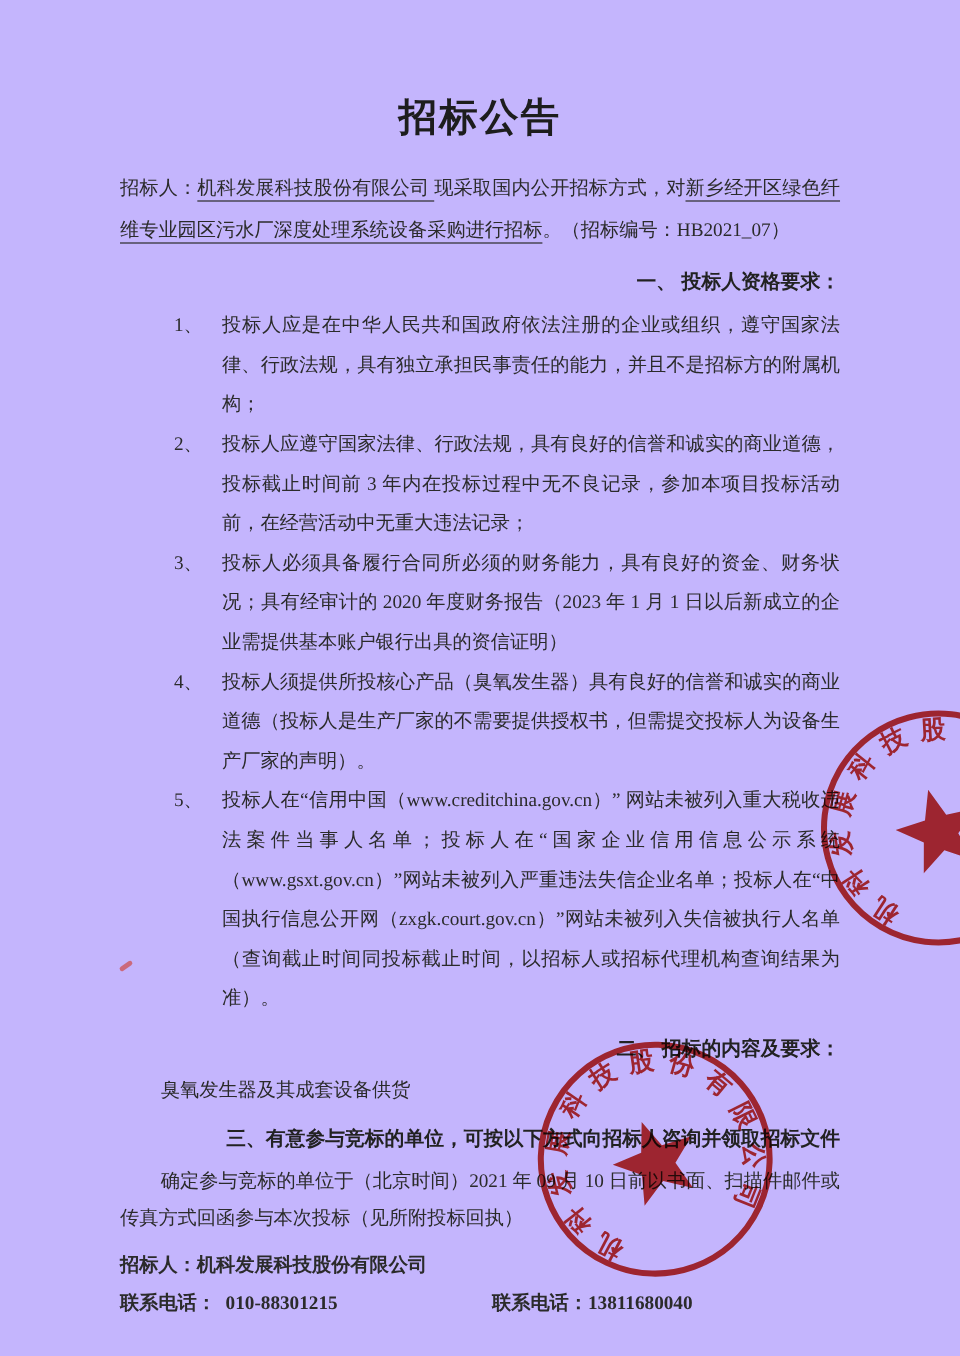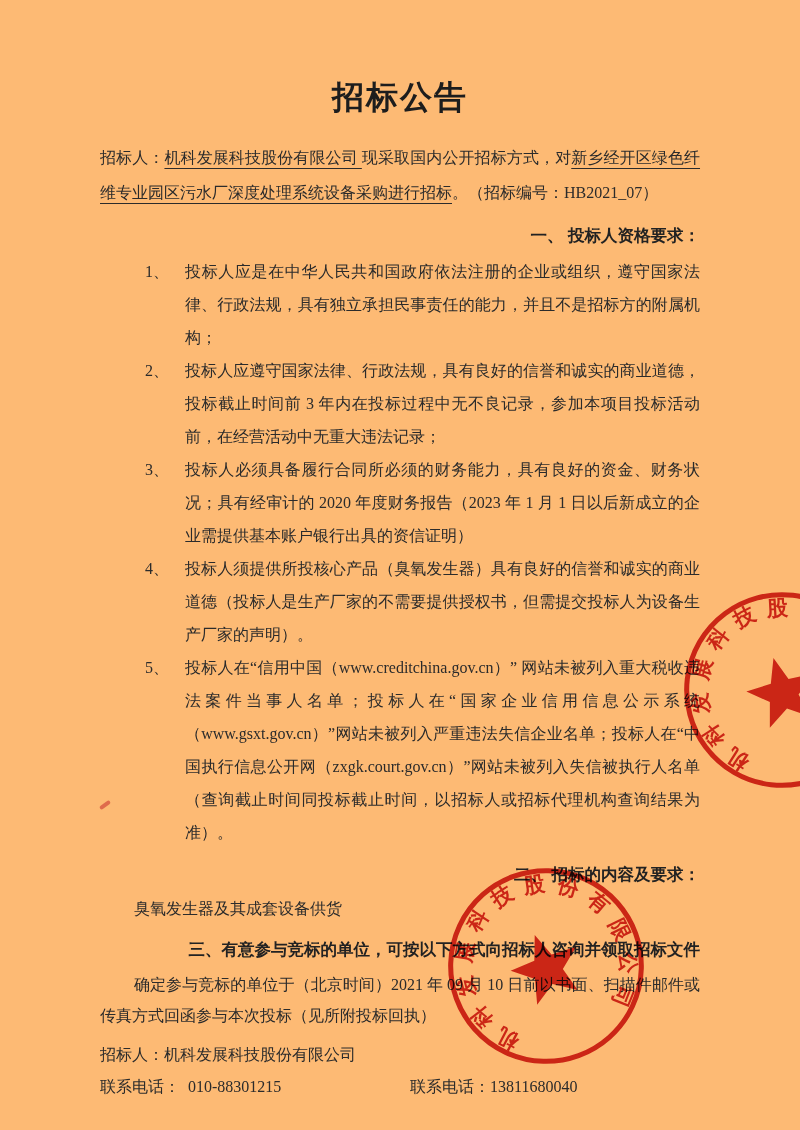--- a/index.html
+++ b/index.html
@@ -1,18 +1,18 @@
 <!DOCTYPE html>
 <html><head>
 <meta charset="utf-8">
 <style>
   html,body{margin:0;padding:0;background:#e8e8e8;}
   .page{
     position:relative;width:800px;height:1130px;margin:0 auto;
-    background:#fdba74;color:#2b2b2b;overflow:hidden;
+    background:#c4b5fd;color:#2b2b2b;overflow:hidden;
     font-family:"Liberation Serif","DejaVu Serif",serif;
     font-size:16px;box-sizing:border-box;
     padding:76px 100px 0 100px;
   }
   h1.doc-title{
     font-family:"Liberation Sans","DejaVu Sans",sans-serif;
     font-size:32px;font-weight:700;color:#1d1d1d;
     text-align:center;margin:0 0 20px 0;letter-spacing:2px;
   }
   p.intro{margin:0 0 10px 0;line-height:35px;text-align:justify;}
@@ -21,21 +21,21 @@
     font-family:"Liberation Sans","DejaVu Sans",sans-serif;
     font-size:16.5px;font-weight:700;color:#222;
     margin:12px 0 7px 0;line-height:26px;text-align:right;
   }
   .item{display:flex;line-height:33px;margin:0;}
   .item .num{flex:none;width:40px;margin-left:45px;}
   .item .txt{flex:1;text-align:justify;}
   p.sec2-body{margin:2px 0 2px 0;line-height:30px;text-indent:34px;}
   p.sec3-body{margin:4px 0 8px 0;line-height:31px;text-indent:34px;text-align:justify;}
   .contacts{margin-top:4px;}
-  .crow{display:grid;grid-template-columns:310px 1fr;line-height:32px;}
+  .crow{display:grid;grid-template-columns:310px 1fr;line-height:32px;font-weight:bold;}
   .ccell{white-space:pre-wrap;}
   .stamp{
     position:absolute;width:220px;height:220px;
     mix-blend-mode:multiply;opacity:.92;pointer-events:none;
   }
   .stamp-upper{left:672px;top:580px;transform:rotate(-15deg);}
   .stamp-lower{left:436px;top:856px;transform:rotate(-20deg);}
   .red-speck{
     position:absolute;left:99px;top:803px;width:12px;height:4px;
     background:#cf4038;border-radius:2px;transform:rotate(-35deg);opacity:.65;

